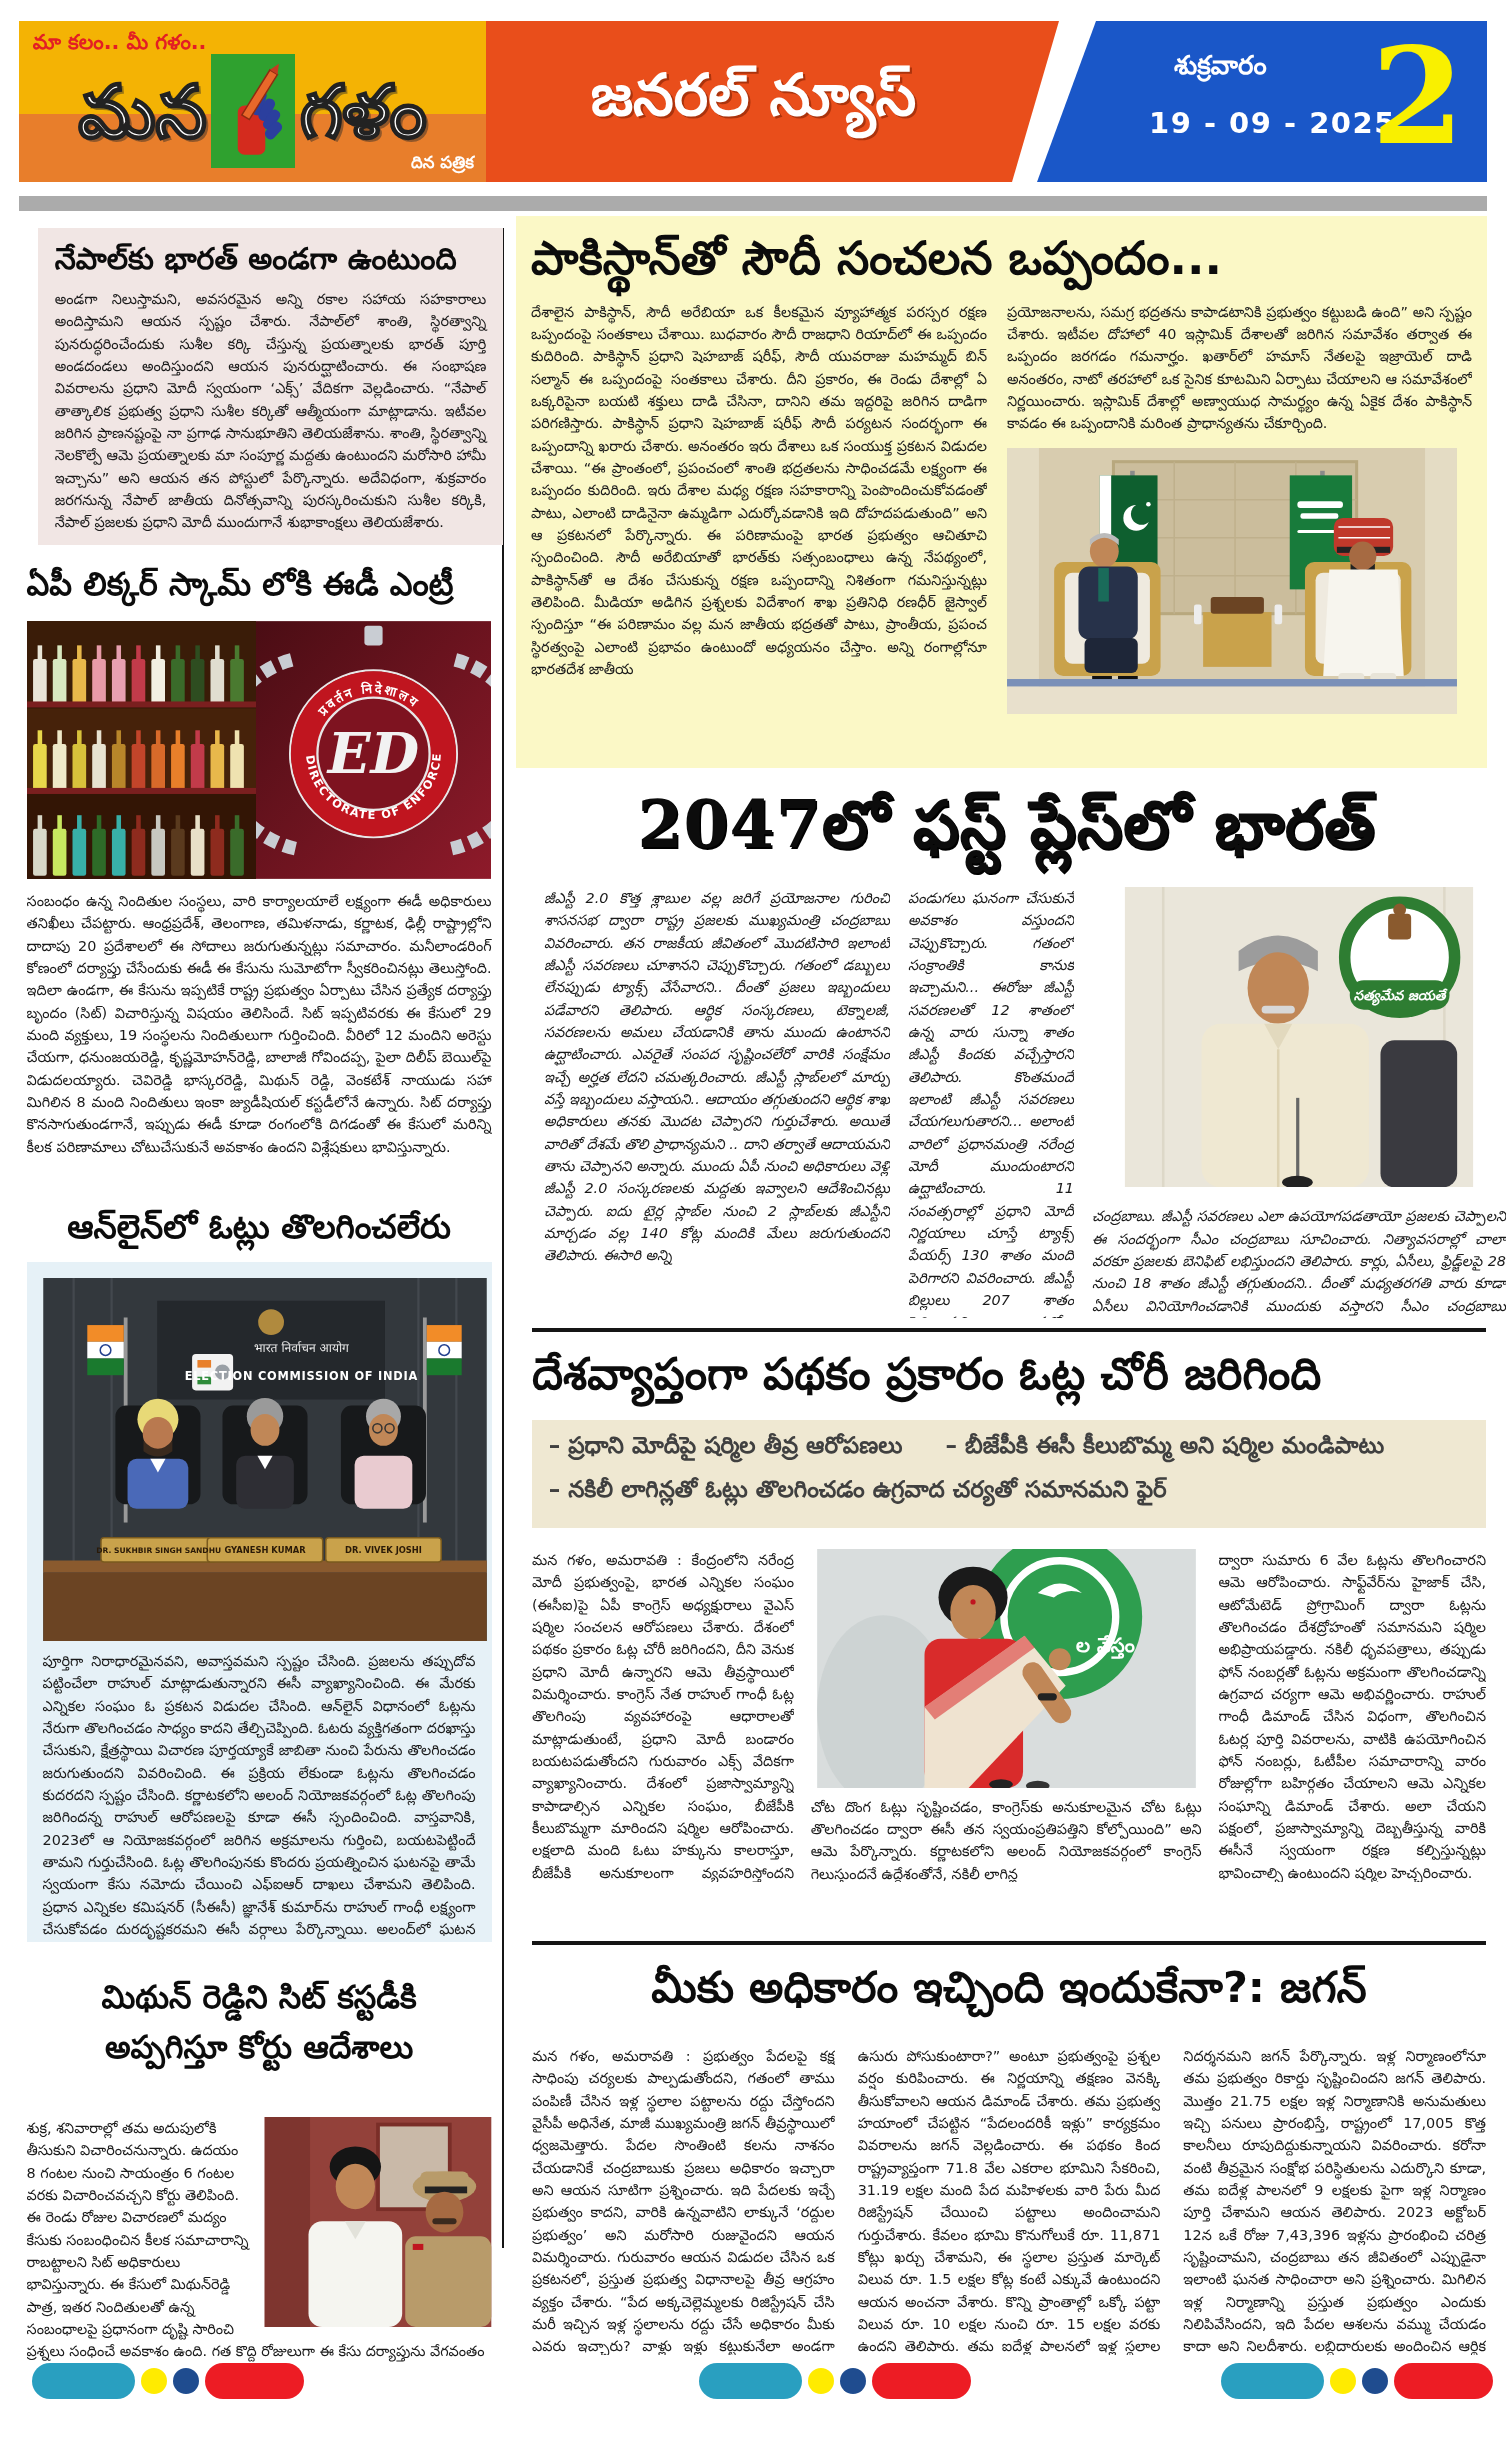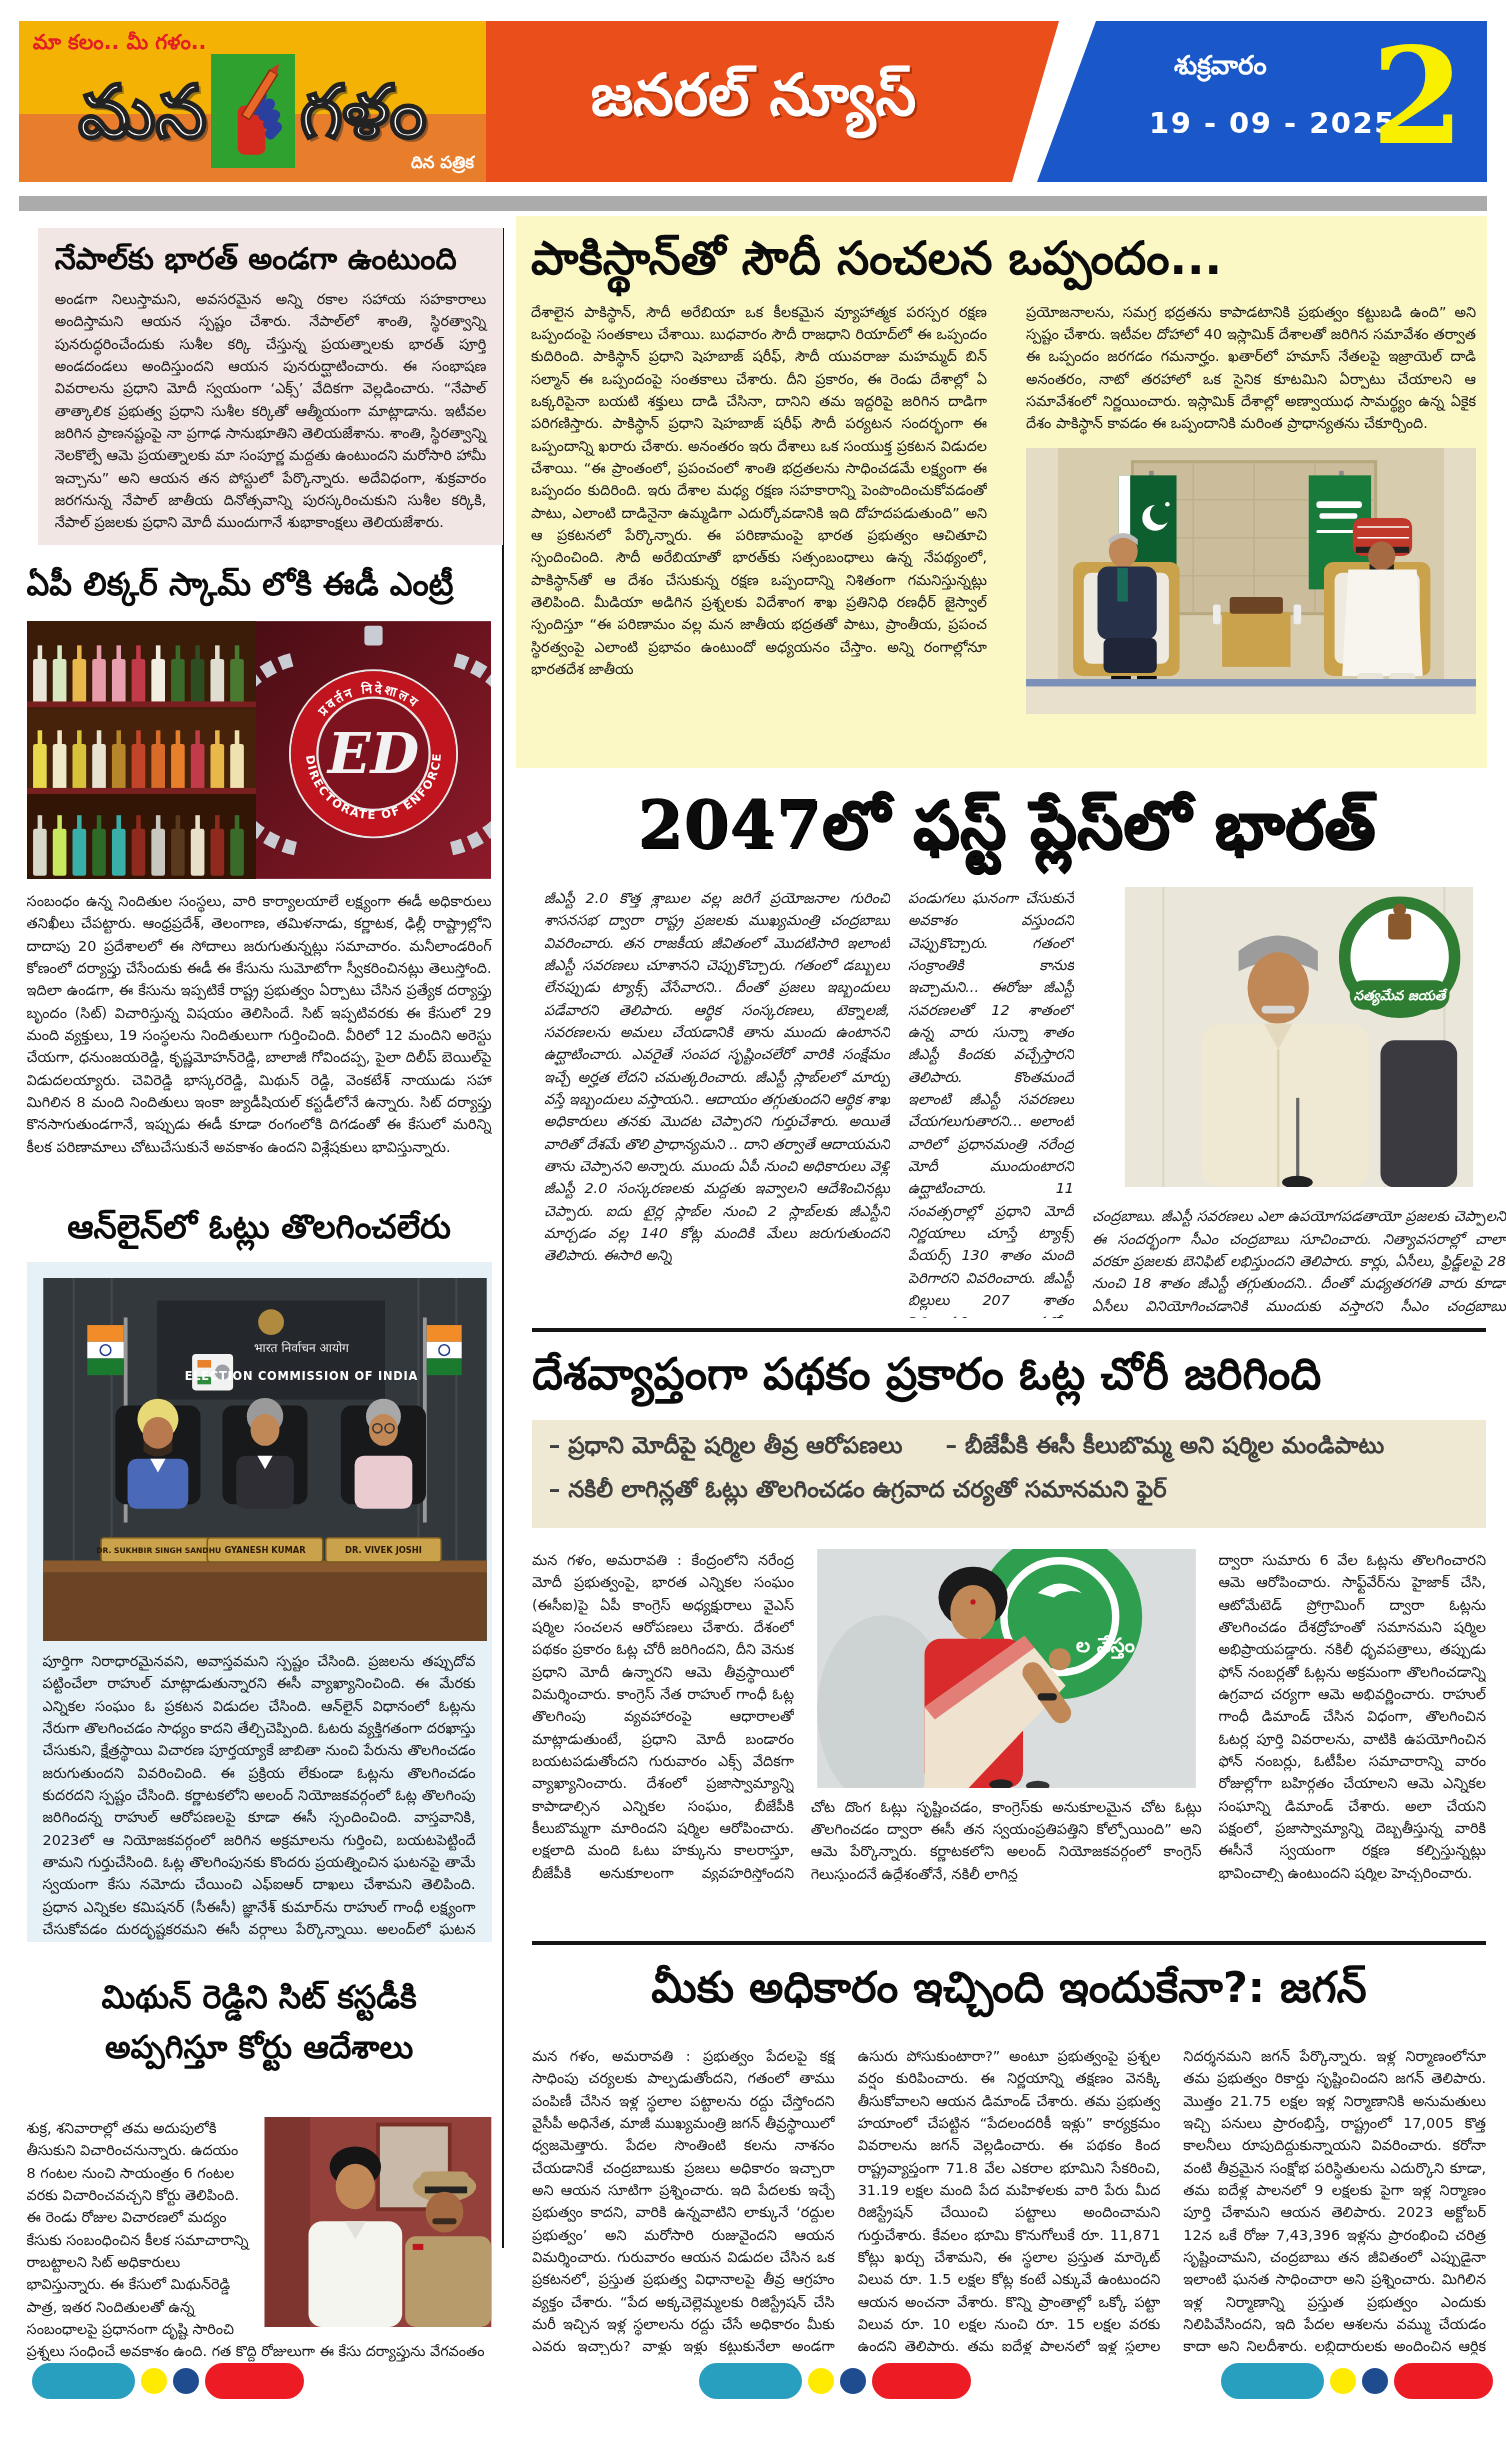--- a/index.html
+++ b/index.html
@@ -47,21 +47,21 @@
   .pills{display:flex;align-items:center;gap:6px;top:2363px;}
   .pill-teal{width:103px;height:36px;border-radius:18px;background:#299FC0;}
   .dot-yellow{width:26px;height:26px;border-radius:50%;background:#FFEB00;}
   .dot-blue{width:26px;height:26px;border-radius:50%;background:#1F4C8F;}
   .pill-red{width:99px;height:36px;border-radius:18px;background:#ED1C24;}
   
   .saudi-box{left:516px;top:216px;width:971px;height:552px;background:#FBF8C6;padding:10.6px 15px;box-sizing:border-box;overflow:hidden;}
   .saudi-box .headline{font-size:46px;margin:3px 0 13.7px 0;}
   .saudi-cols{display:flex;gap:20px;}
   .saudi-c1{flex:0 0 456px;height:425px;}
-  .saudi-c2{flex:1;display:flex;flex-direction:column;gap:9px;margin-left:19px;}
+  .saudi-c2{flex:1;display:flex;flex-direction:column;gap:9px;}
   .saudi-c2 .body-text{height:138px;overflow:hidden;}
   .gst-h{left:524px;top:784px;width:965px;font-size:65px;text-align:center;letter-spacing:0.8px;
     font-family:"DejaVu Serif",serif;text-shadow:1.5px 1.5px 0 #000;}
   .gst-body{left:544px;top:887px;width:954px;height:431px;display:flex;gap:18px;font-style:italic;}
   .gst-c1{flex:0 0 346px;height:100%;}
   .gst-c2{flex:0 0 166px;height:100%;}
   .gst-c3{flex:1;display:flex;flex-direction:column;gap:18px;}
   .gst-c3 .body-text{overflow:hidden;}
   .rule-sharmila{left:532px;top:1328px;width:954px;}
   .sharmila-h{left:532px;top:1346px;width:954px;font-size:44px;}

